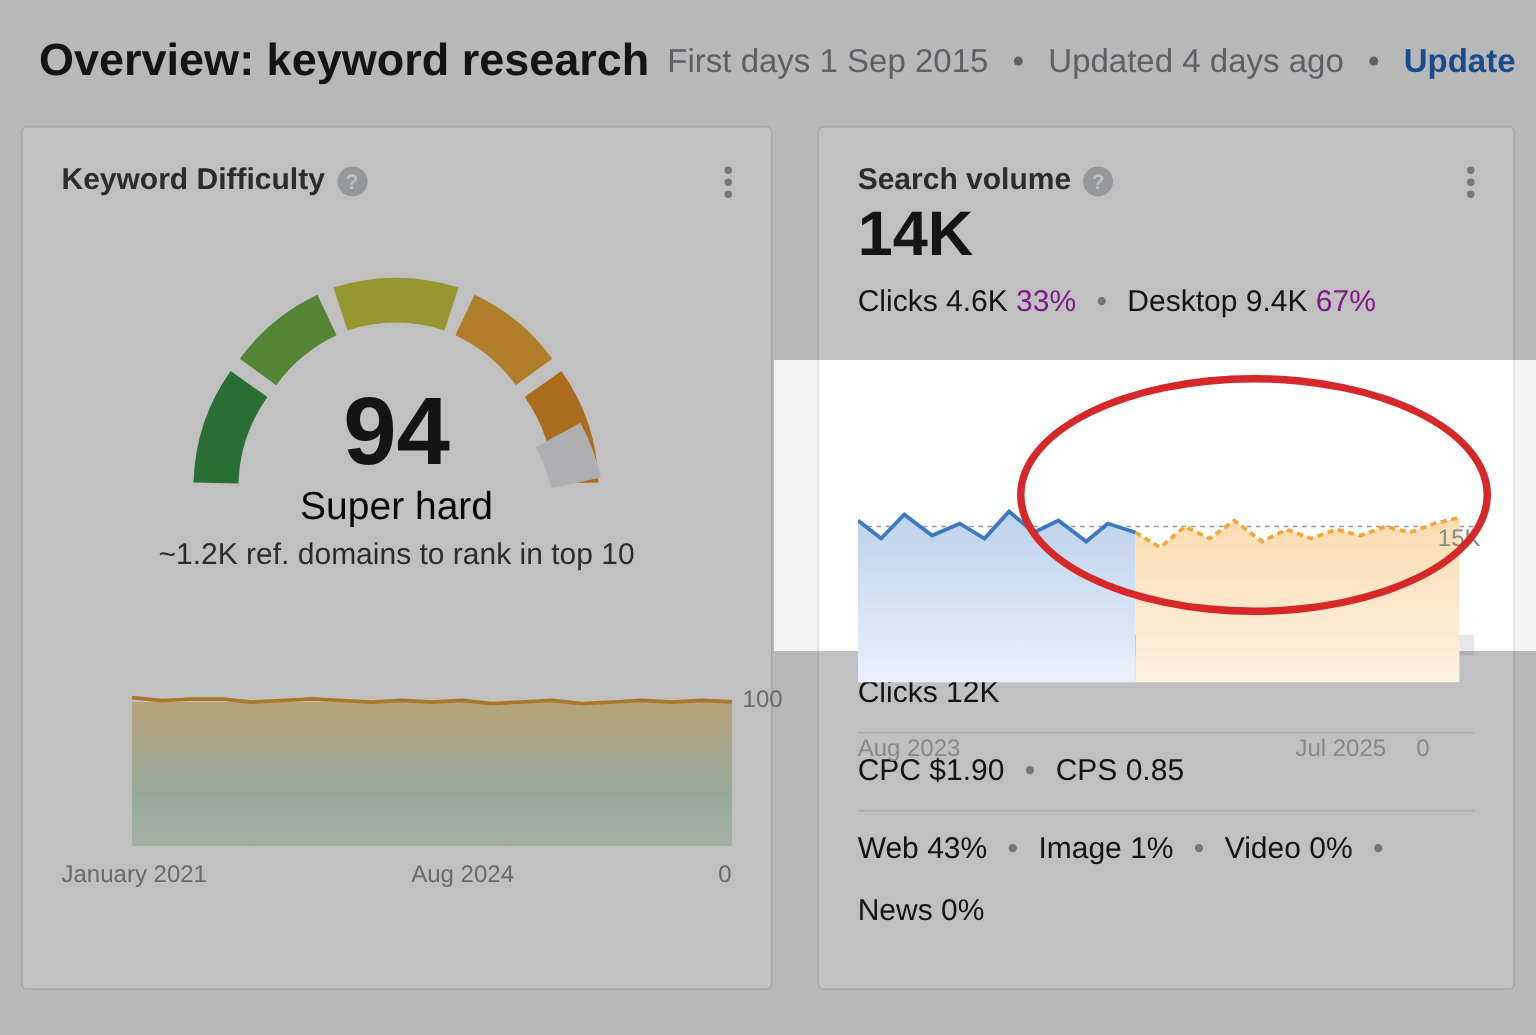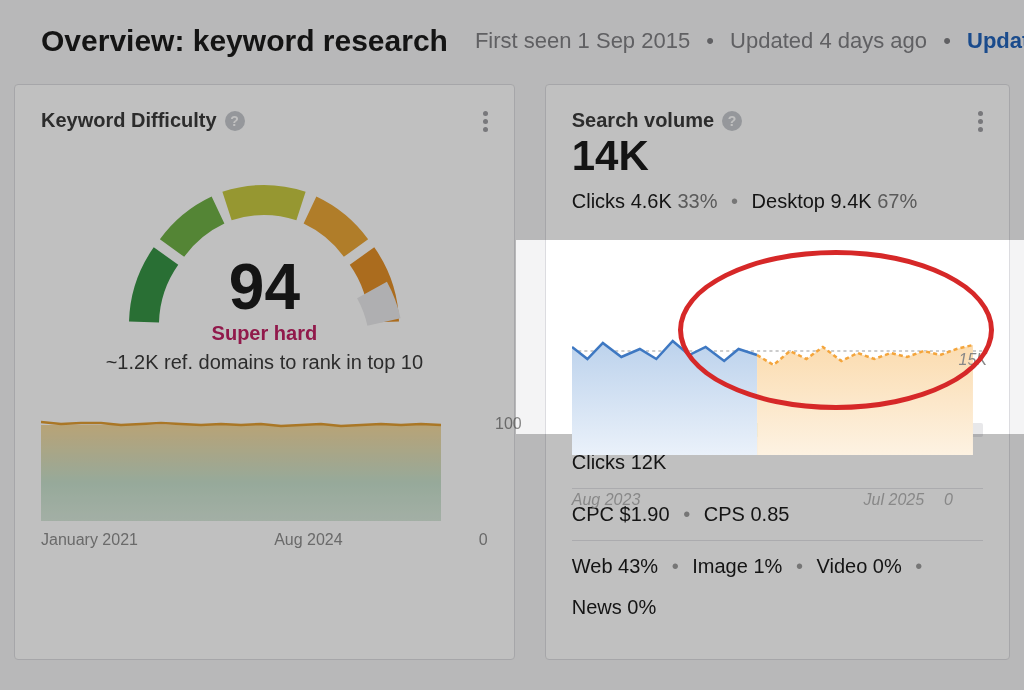--- a/index.html
+++ b/index.html
@@ -20,21 +20,21 @@
   }
   .highlight-hole {
     position: absolute;
     background: #fff;
     z-index: 51;
     pointer-events: none;
   }
   .topbar {
     display: flex; align-items: center;
     padding: 24px 14px 18px 14px;
-    gap: 27px;
+    gap: 12px;
   }
   .hamburger {
     width: 28px; height: 22px;
     display: flex; flex-direction: column; justify-content: space-between;
     cursor: pointer;
   }
   .hamburger span { height: 3.5px; background: #111; border-radius: 1px; }
   .title {
     font-size: 30px; font-weight: 700; color: #111;
     white-space: nowrap;
@@ -62,39 +62,38 @@
     position: absolute; top: 22px; right: 22px;
     display: flex; flex-direction: column; gap: 3px; cursor: pointer;
     padding: 4px;
   }
   .kebab span { width: 5px; height: 5px; border-radius: 50%; background: #9b9ba0; }
 
   
   .gauge-wrap { margin-top: 40px; text-align: center; }
   .gauge { position: relative; width: 300px; height: 170px; margin: 0 auto; }
   .kd-score { font-size: 64px; font-weight: 700; color: #111; margin-top: -92px; }
-  .kd-label { font-size: 20px; font-weight: 700; color: #be185d; margin-top: -2px; }
+  .kd-label { font-size: 26px; font-weight: 400; color: #000000; margin-top: -2px; }
   .kd-sub { font-size: 20px; color: #333; margin-top: 6px; }
 
-  .mini-chart-left { margin-top: 37px; position: relative; }
+  .mini-chart-left { margin-top: 72px; position: relative; text-align: right; }
   .mini-chart-left svg { width: 400px; height: 110px; }
   .axis-row { display: flex; justify-content: space-between; font-size: 16px; color: #888; margin-top: 6px; }
 
   
   .big-num { font-size: 42px; font-weight: 600; color: #111; margin-top: 0; }
   .breakdown { font-size: 20px; color: #333; margin-top: 10px; }
   .breakdown .lbl { color: #111; }
   .breakdown .val { color: #111; }
-  .breakdown .pct { color: #737373; }
+  .breakdown .pct { color: #a21caf; }
   .breakdown .dot { color: #999; margin: 0 8px; }
 
   .chart-right-wrap {
     position: absolute; left: 0; right: 0; top: 240px;
     padding: 0 26px;
-    font-style: italic;
   }
   .chart-right { position: relative; height: 160px; }
   .axis-row-r { display: flex; justify-content: space-between; font-size: 16px; color: #888; margin-top:6px; padding-right:30px;}
   .ylabel-top { position: absolute; right: -4px; top: 26px; font-size: 16px; color:#888;}
 
   .dist-bar { display:flex; height: 14px; margin-top: 48px; border-radius:2px; overflow:hidden;}
   .dist-bar > div { height: 100%; }
 
   .stat-line { font-size: 20px; color:#111; margin-top: 14px; }
   .stat-line .dot { color:#999; margin:0 8px; }
@@ -111,21 +110,21 @@
 <body>
 
 <div class="topbar">
   <div class="hamburger">
     <span></span>
       <span></span>
       <span></span>
   </div>
   <div class="title">Overview: keyword research</div>
   <div class="meta">
-    <span>First seen</span>
+    <span>First days</span>
     <span> </span>
     <span>1 Sep 2015</span>
     <span class="dot">•</span>
     <span>Updated</span>
     <span> </span>
     <span>4 days ago</span>
     <span class="dot">•</span>
     <span class="update-link">Update</span>
   </div>
 </div>

